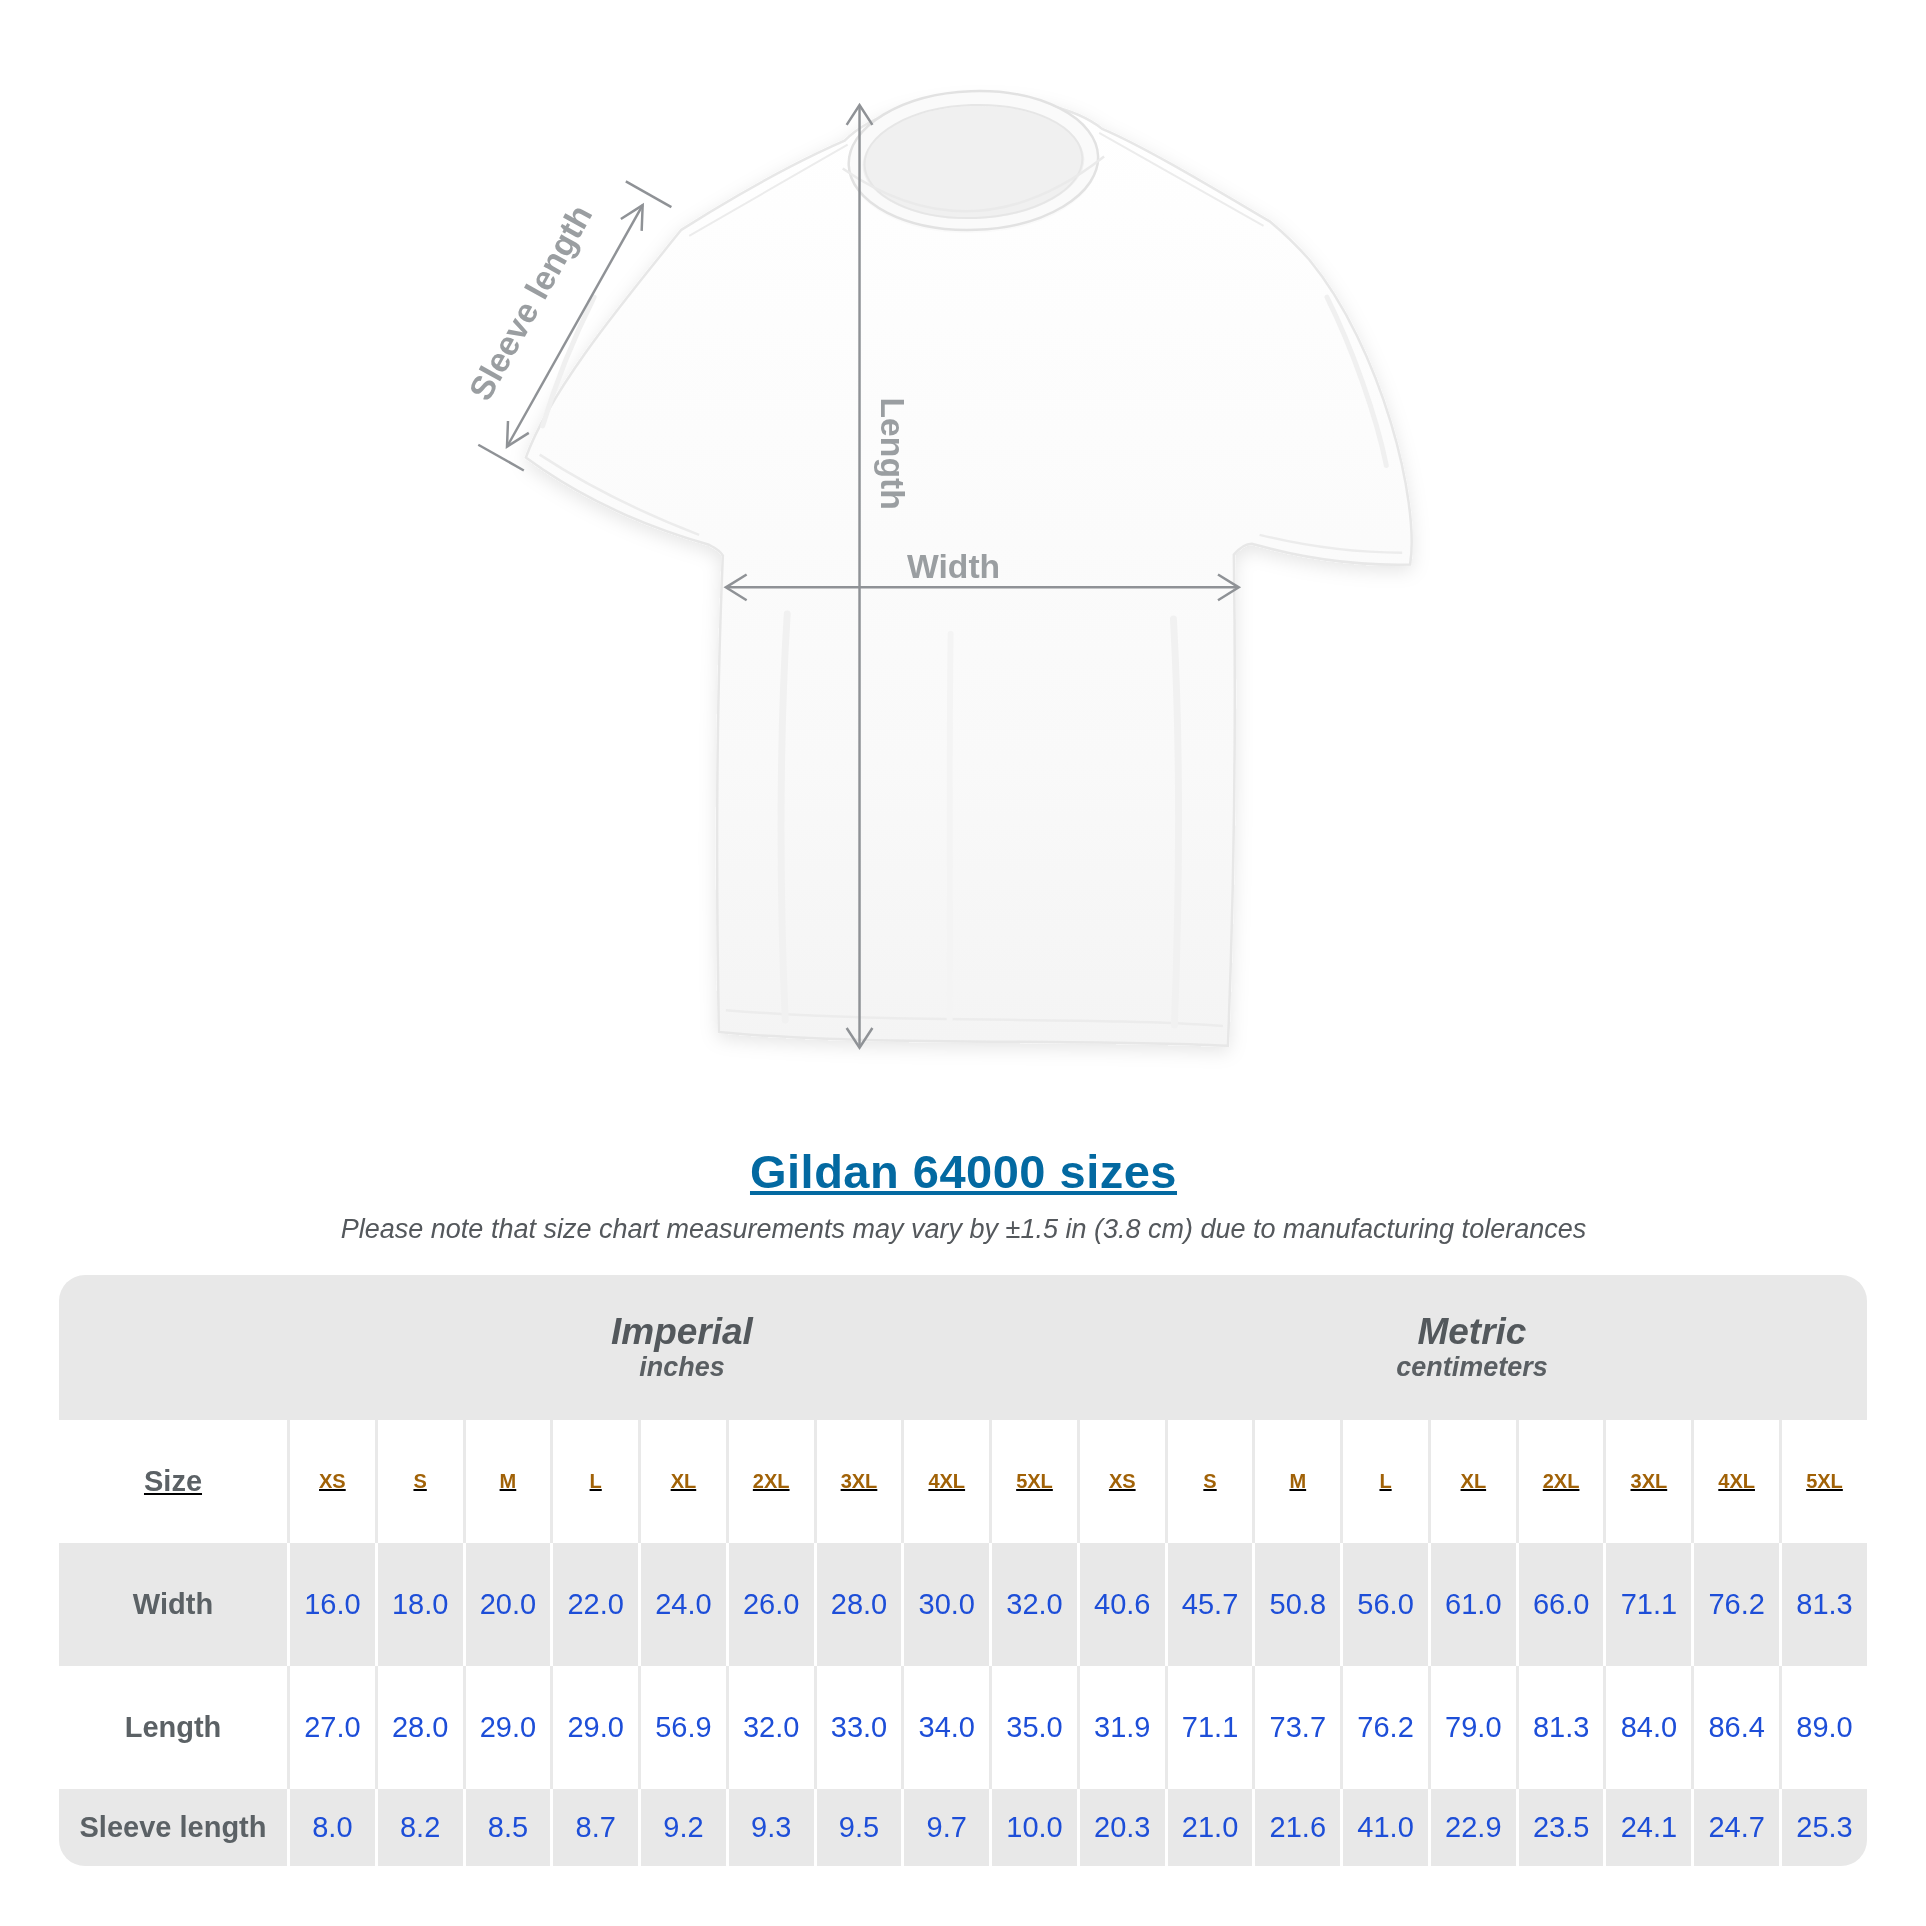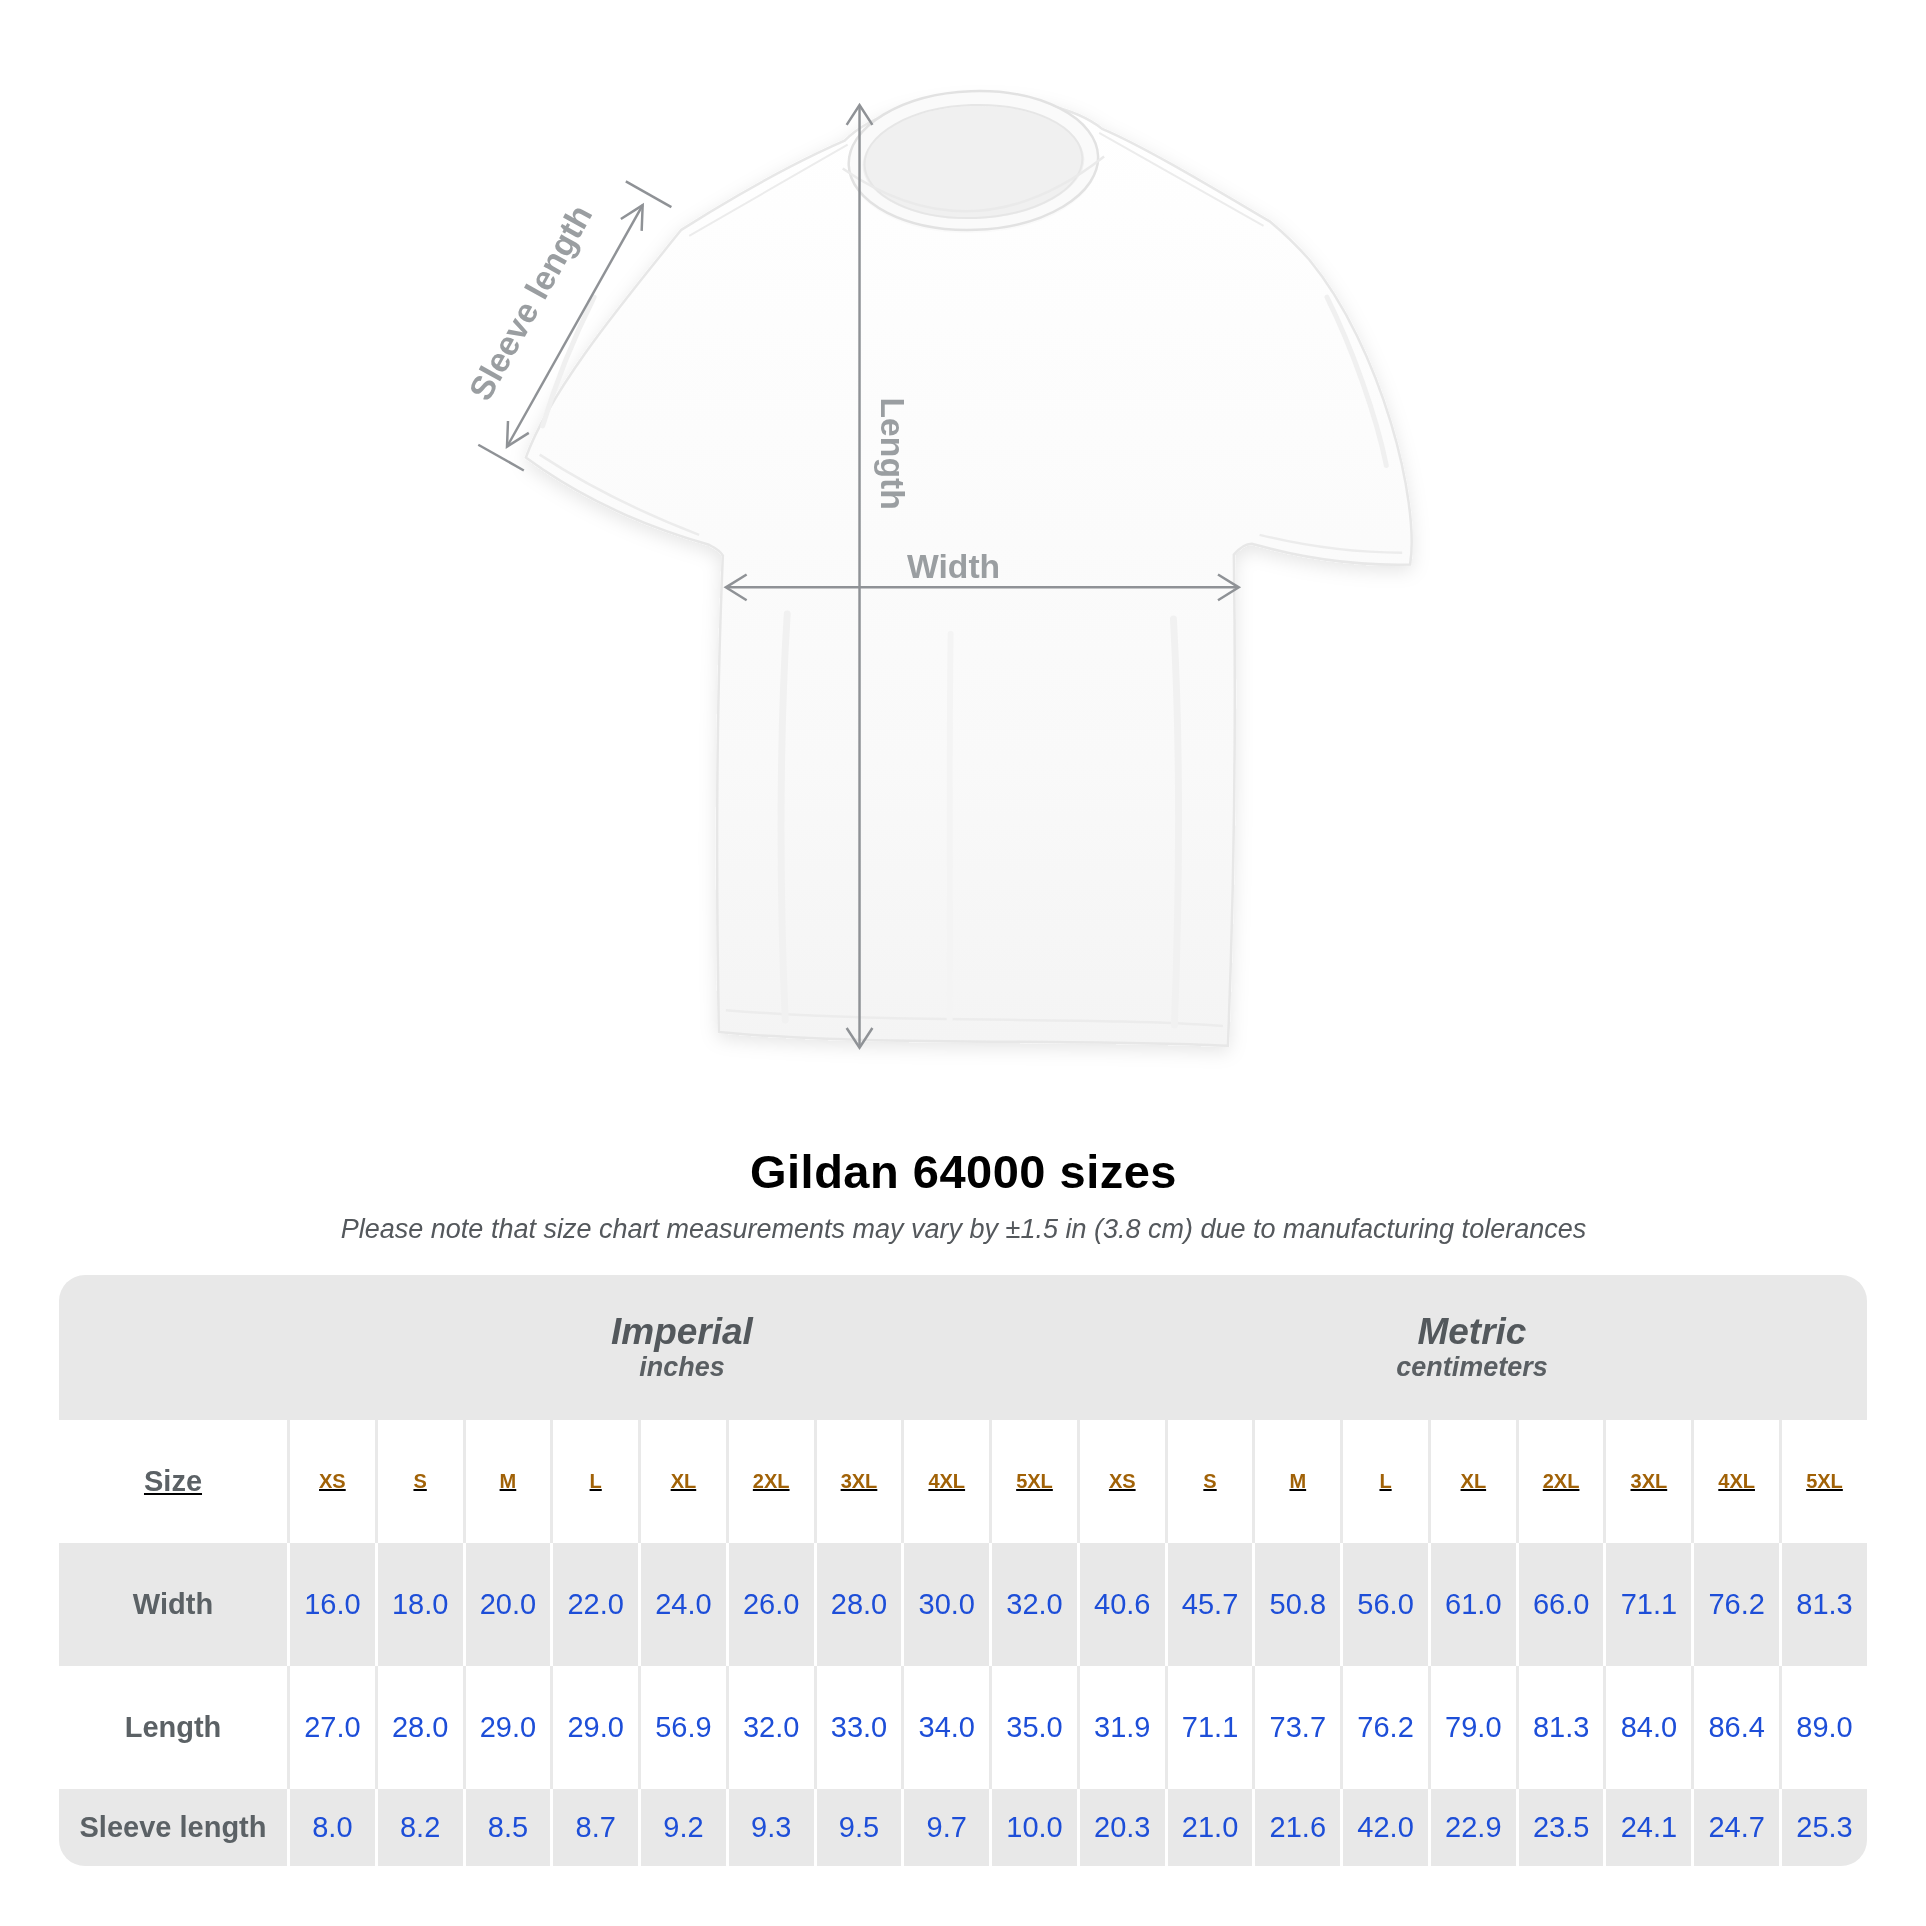--- a/index.html
+++ b/index.html
@@ -2,21 +2,21 @@
 <html><head>
 <meta charset="utf-8">
 <style>
   html,body{margin:0;padding:0;background:#ffffff;}
   body{width:1927px;height:1927px;font-family:"Liberation Sans",sans-serif;}
   #canvas{position:relative;width:1927px;height:1927px;overflow:hidden;background:#ffffff;}
 
   #figure{position:absolute;left:0;top:0;}
 
   .title{position:absolute;top:1144px;left:0;width:100%;text-align:center;
-         font-size:47px;font-weight:bold;color:#000000;letter-spacing:0.5px;}
+         font-size:47px;font-weight:bold;color:#0369a1;letter-spacing:0.5px;text-decoration:underline;}
   .note{position:absolute;top:1214px;left:0;width:100%;text-align:center;
         font-size:27px;font-style:italic;color:#54585c;}
 
   .table-wrap{position:absolute;left:59px;top:1275px;width:1808px;
               border-radius:26px;overflow:hidden;}
   table{width:100%;border-collapse:separate;border-spacing:0;table-layout:fixed;}
   th,td{padding:0;margin:0;text-align:center;vertical-align:middle;}
 
   .group-row th{height:145px;background:#e8e8e8;}
   .gl{font-size:37px;font-weight:bold;font-style:italic;color:#53585c;line-height:1.1;}
@@ -219,21 +219,21 @@
             <td>8.5</td>
             <td>8.7</td>
             <td>9.2</td>
             <td>9.3</td>
             <td>9.5</td>
             <td>9.7</td>
             <td>10.0</td>
             <td>20.3</td>
             <td>21.0</td>
             <td>21.6</td>
-            <td>42.0</td>
+            <td>41.0</td>
             <td>22.9</td>
             <td>23.5</td>
             <td>24.1</td>
             <td>24.7</td>
             <td>25.3</td>
           </tr>
         </tbody>
     </table>
   </div>
 </div>

